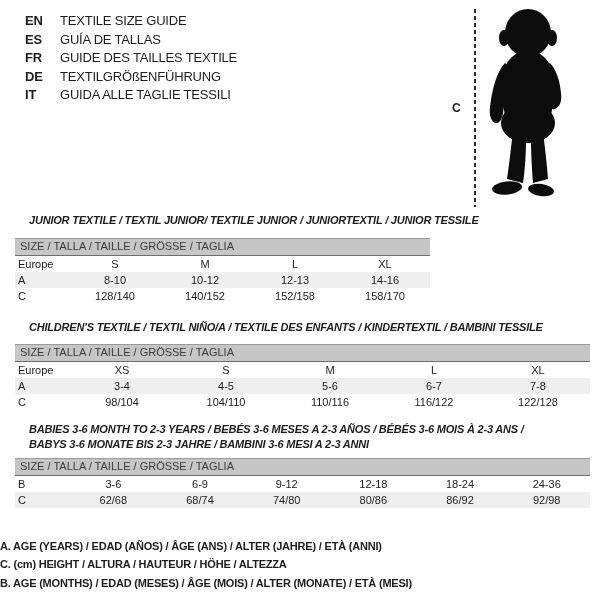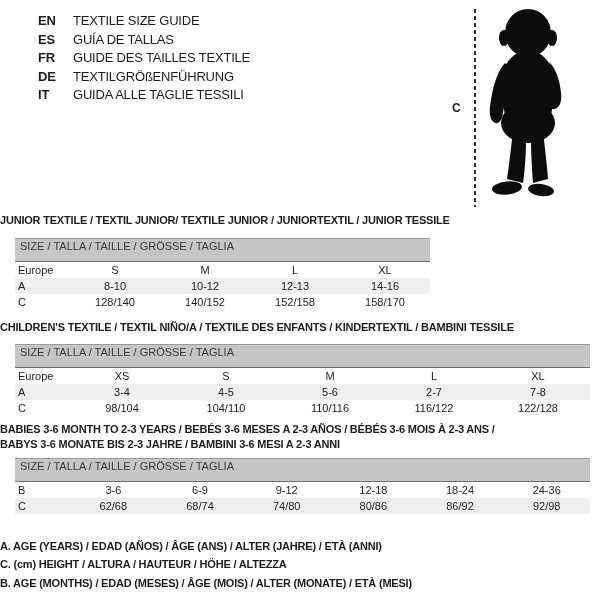--- a/index.html
+++ b/index.html
@@ -1,38 +1,38 @@
 <!DOCTYPE html>
 <html><head>
 <meta charset="utf-8">
 <style>
   * { margin:0; padding:0; box-sizing:border-box; }
   html,body { width:600px; height:600px; background:#ffffff; }
   body { font-family:"Liberation Sans", sans-serif; color:#1d1d1d; }
   .canvas { position:relative; width:600px; height:600px; background:#fff; overflow:hidden; }
 
   
-  .lang-list { position:absolute; left:38px; top:12px; }
+  .lang-list { position:absolute; left:25px; top:12px; }
   .lang-row { display:flex; height:18.5px; line-height:18.5px; }
   .lang-code { width:35px; font-weight:bold; font-size:13px; letter-spacing:-0.2px; }
   .lang-label { font-weight:normal; font-size:13px; letter-spacing:-0.2px; white-space:nowrap; }
 
   
   .measure-line { position:absolute; left:474px; top:9px; width:2px; height:198px;
     background:repeating-linear-gradient(to bottom, #2e2e2e 0 4px, transparent 4px 7px); }
   .measure-label { position:absolute; left:452px; top:101px; font-weight:bold; font-size:12px; }
   .silhouette { position:absolute; left:487px; top:7px; width:80px; height:200px; }
 
   
-  .tbl-title { position:absolute; left:0; font-weight:bold; font-size:11px;
-    letter-spacing:-0.2px; line-height:14.5px; white-space:nowrap; }
+  .tbl-title { position:absolute; left:29px; font-weight:bold; font-size:11px;
+    letter-spacing:-0.2px; line-height:14.5px; white-space:nowrap;font-style:italic; }
 
   
   .sz-table { position:absolute; left:15px; }
-  .size-bar { height:24px; line-height:15px; background:#c6c6c6; color:#3a3a3a;
+  .size-bar { height:18px; line-height:15px; background:#c6c6c6; color:#3a3a3a;
     font-size:11px; padding-left:5px; border-top:1px solid #9a9a9a; border-bottom:1px solid #6e6e6e; }
   .trow { display:flex; height:16px; line-height:16px; font-size:11px; }
   .trow.shaded { background:#efefef; }
   .cell { flex:1; text-align:center; }
   .cell.lbl { flex:0 0 55px; text-align:left; padding-left:3px; }
 
   
   .legend { position:absolute; left:0; top:537px; }
   .legend-line { font-weight:bold; font-size:11px; letter-spacing:-0.2px;
     line-height:18.3px; white-space:nowrap; }
@@ -118,21 +118,21 @@
       <div class="cell">S</div>
       <div class="cell">M</div>
       <div class="cell">L</div>
       <div class="cell">XL</div>
     </div>
     <div class="trow shaded">
       <div class="cell lbl">A</div>
       <div class="cell">3-4</div>
       <div class="cell">4-5</div>
       <div class="cell">5-6</div>
-      <div class="cell">2-7</div>
+      <div class="cell">6-7</div>
       <div class="cell">7-8</div>
     </div>
     <div class="trow">
       <div class="cell lbl">C</div>
       <div class="cell">98/104</div>
       <div class="cell">104/110</div>
       <div class="cell">110/116</div>
       <div class="cell">116/122</div>
       <div class="cell">122/128</div>
     </div>

